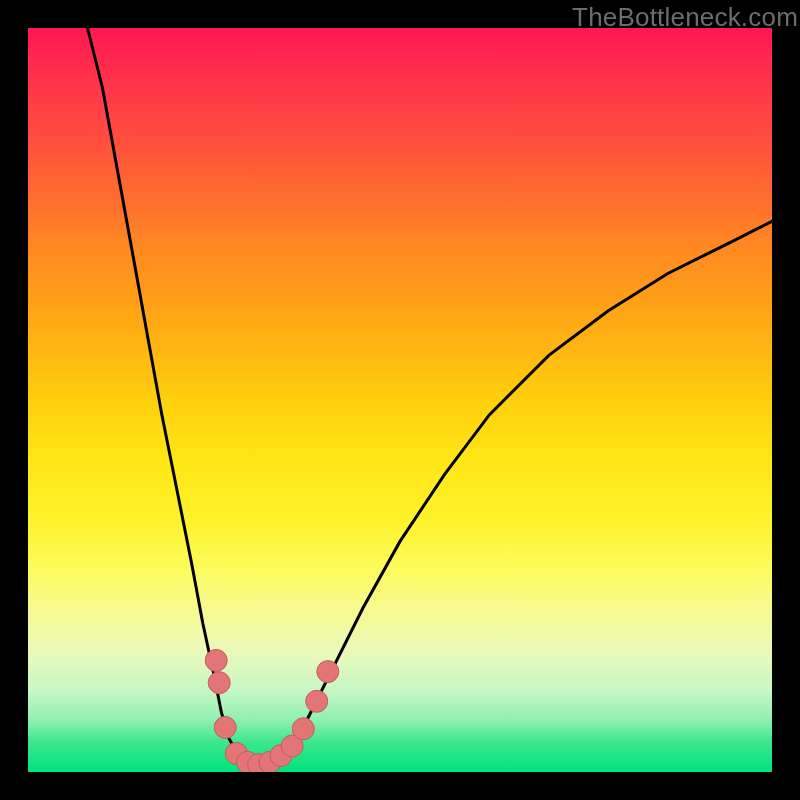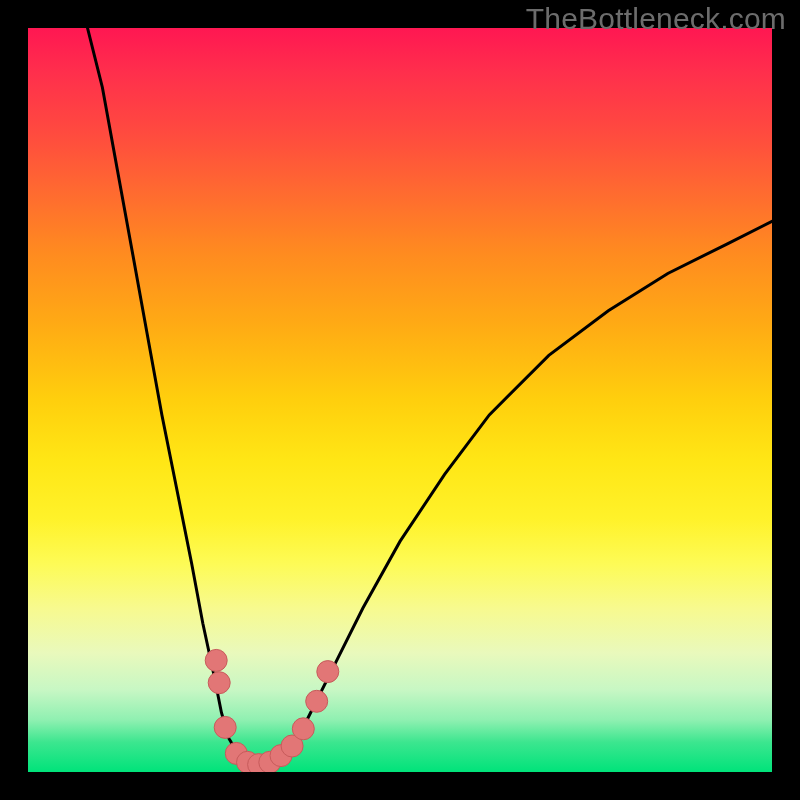--- a/index.html
+++ b/index.html
@@ -51,23 +51,23 @@
   }
   svg.curves {
     position: absolute;
     inset: 0;
     width: 100%;
     height: 100%;
   }
   .watermark {
     position: absolute;
     top: 2px;
-    right: 14px;
+    right: 2px;
     color: #6c6c6c;
-    font-size: 30px;
+    font-size: 26px;
     letter-spacing: 0.2px;
     font-weight: 400;
     user-select: none;
   }
 </style>
 </head>
 <body>
 
 <div class="frame">
   <div class="plot-area">

